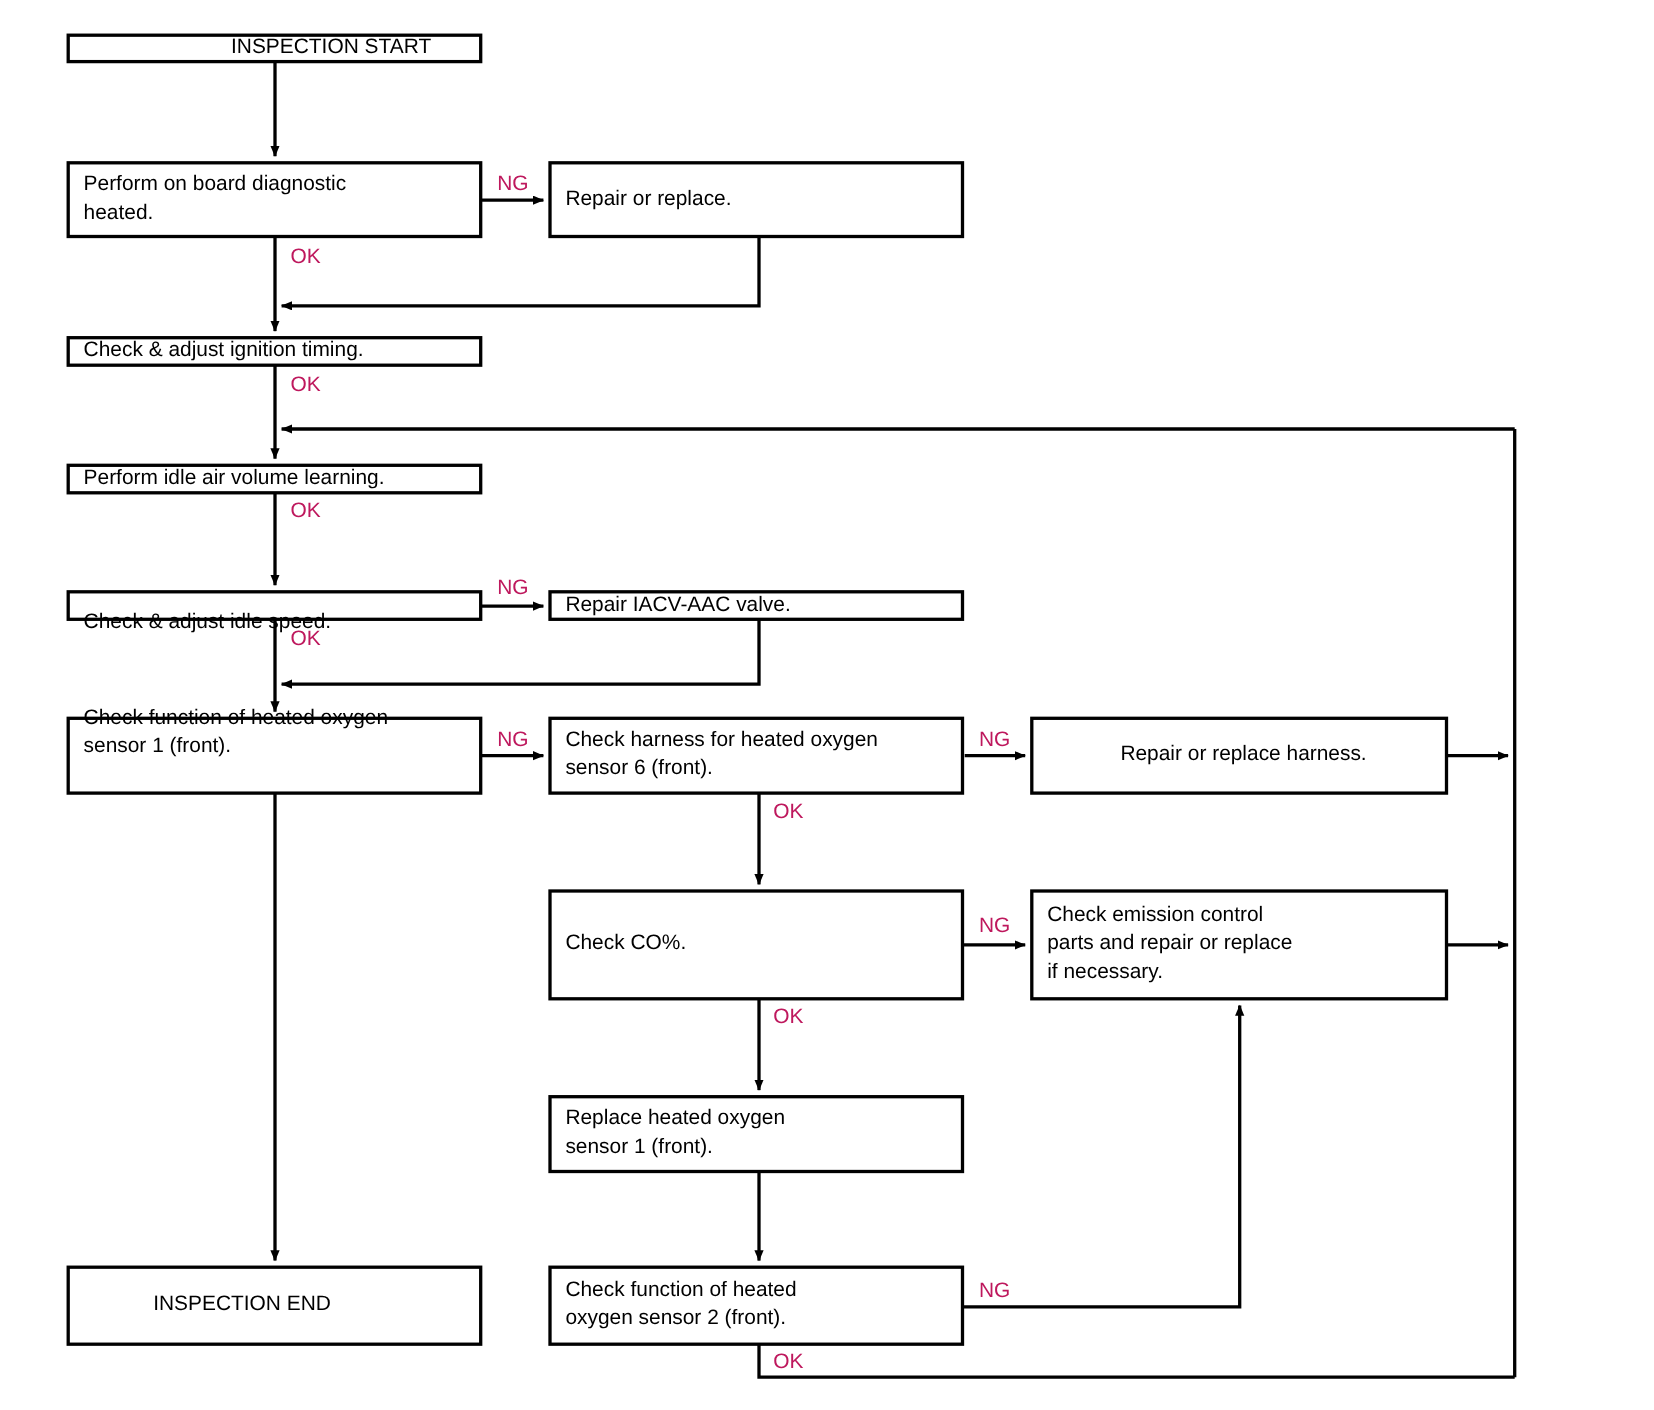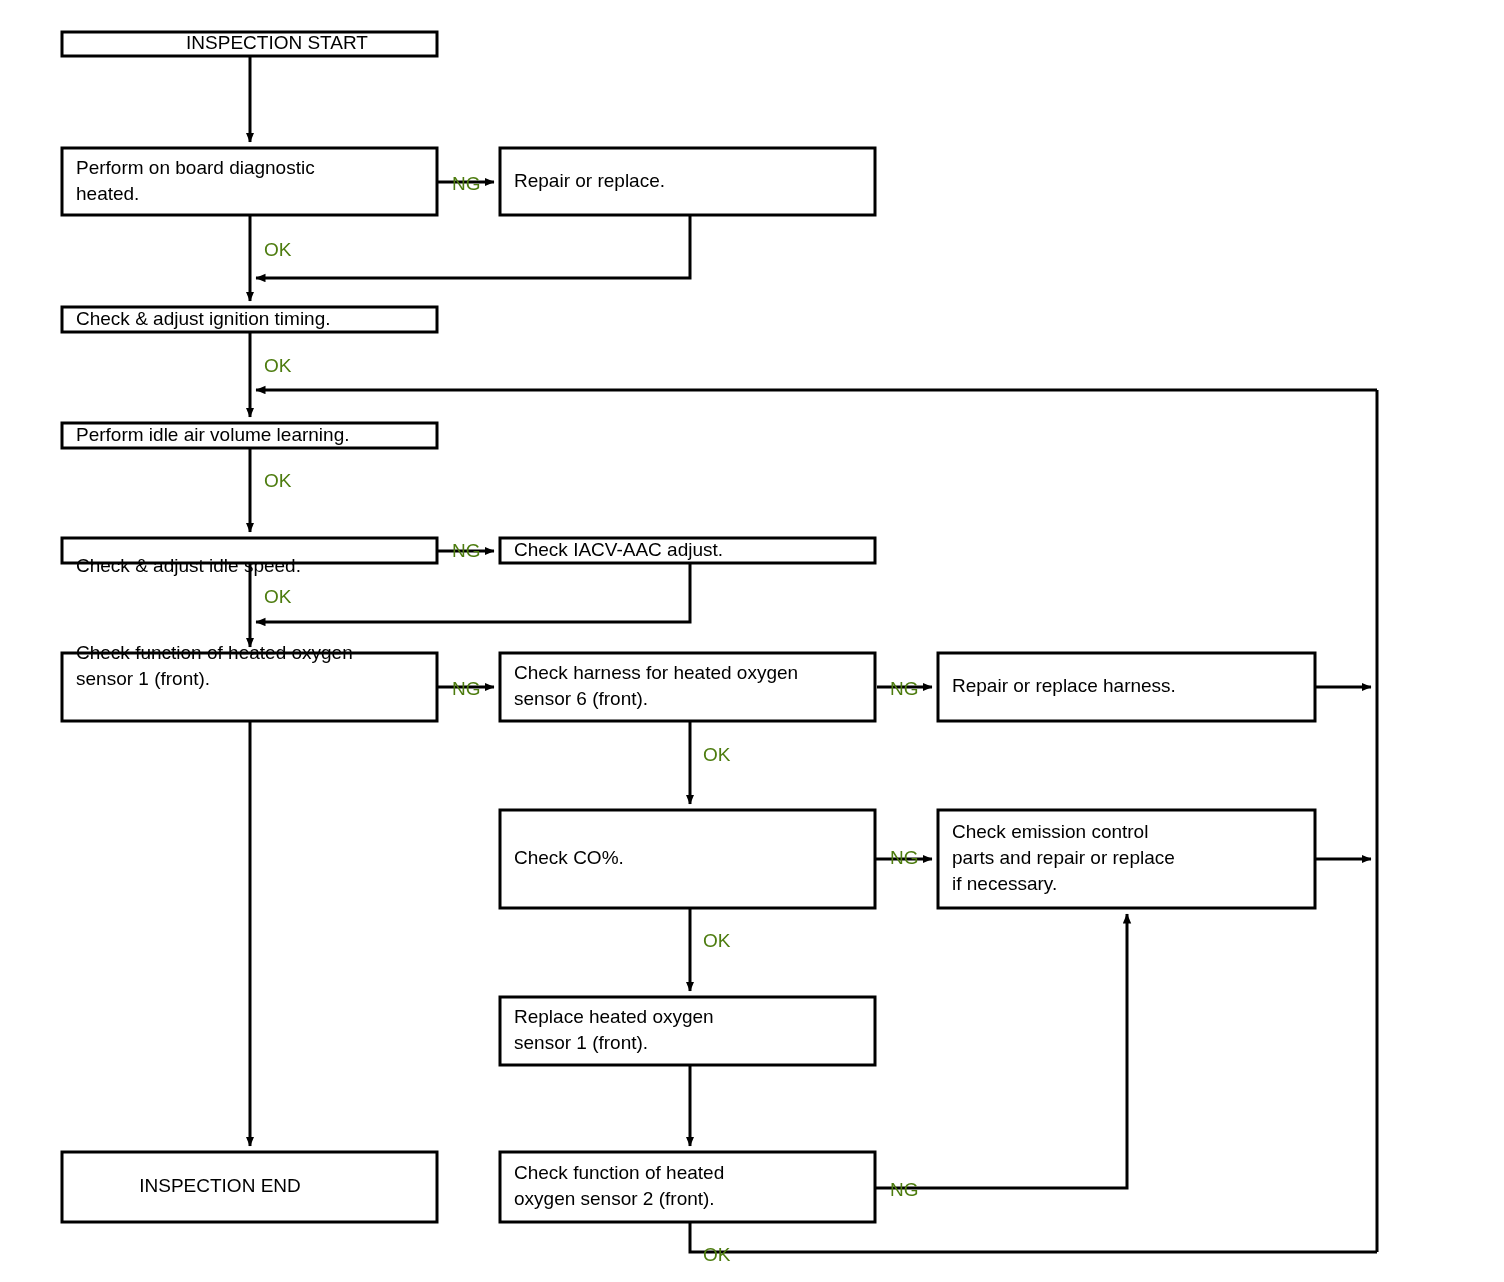--- a/index.html
+++ b/index.html
@@ -44,24 +44,23 @@
     pointer-events: none;
   }
   .node-label.centered {
     text-align: center;
   }
   .edge-label {
     position: absolute;
     font-family: "Liberation Sans", sans-serif;
     font-size: 19px;
     line-height: 20px;
-    color: #4d7c0f;
+    color: #be185d;
     white-space: nowrap;
     pointer-events: none;
-    margin-top: 16px;
   }
 </style>
 </head>
 <body>
 
 <div id="flow-root">
 
   <svg class="flow-canvas" viewBox="0 0 1504 1282" xmlns="http://www.w3.org/2000/svg">
     <defs>
       <marker id="arrow" markerWidth="11" markerHeight="11" refX="9.5" refY="4.2" orient="auto" markerUnits="userSpaceOnUse">
@@ -133,33 +132,33 @@
       <path class="conn" d="M875,1188 L1127,1188 L1127,914" marker-end="url(#arrow)"></path>
 
       <path class="conn" d="M690,1222 L690,1252 L1377,1252"></path>
 
       <path class="conn" d="M1377,1252 L1377,390"></path>
 
     </g>
   </svg>
 
   <div id="node-labels">
-      <div class="node-label centered" style="top: 30px; left: 56px; width: 364px; padding-left: 39px;">INSPECTION START</div>
+      <div class="node-label centered" style="top: 30px; left: 80px; width: 364px; padding-left: 39px;">INSPECTION START</div>
       <div class="node-label" style="top: 154.5px; left: 76px; width: 355px;">Perform on board diagnostic
 heated.</div>
       <div class="node-label" style="top: 167.5px; left: 514px; width: 355px;">Repair or replace.</div>
       <div class="node-label" style="top: 305.5px; left: 76px; width: 355px;">Check &amp; adjust ignition timing.</div>
       <div class="node-label" style="top: 421.5px; left: 76px; width: 355px;">Perform idle air volume learning.</div>
       <div class="node-label" style="top: 553px; left: 76px; width: 355px;">Check &amp; adjust idle speed.</div>
-      <div class="node-label" style="top: 536.5px; left: 514px; width: 355px;">Check IACV-AAC adjust.</div>
+      <div class="node-label" style="top: 536.5px; left: 514px; width: 355px;">Repair IACV-AAC valve.</div>
       <div class="node-label" style="top: 640px; left: 76px; width: 355px;">Check function of heated oxygen
 sensor 1 (front).</div>
       <div class="node-label" style="top: 660px; left: 514px; width: 355px;">Check harness for heated oxygen
 sensor 6 (front).</div>
-      <div class="node-label" style="top: 673px; left: 952px; width: 357px;">Repair or replace harness.</div>
+      <div class="node-label" style="top: 673px; left: 952px; width: 357px; text-align: center;">Repair or replace harness.</div>
       <div class="node-label" style="top: 845px; left: 514px; width: 355px;">Check CO%.</div>
       <div class="node-label" style="top: 819px; left: 952px; width: 357px;">Check emission control
 parts and repair or replace
 if necessary.</div>
       <div class="node-label" style="top: 1004px; left: 514px; width: 355px;">Replace heated oxygen
 sensor 1 (front).</div>
       <div class="node-label centered" style="top: 1173px; left: 62px; width: 316px;">INSPECTION END</div>
       <div class="node-label" style="top: 1160px; left: 514px; width: 355px;">Check function of heated
 oxygen sensor 2 (front).</div>
     </div>

